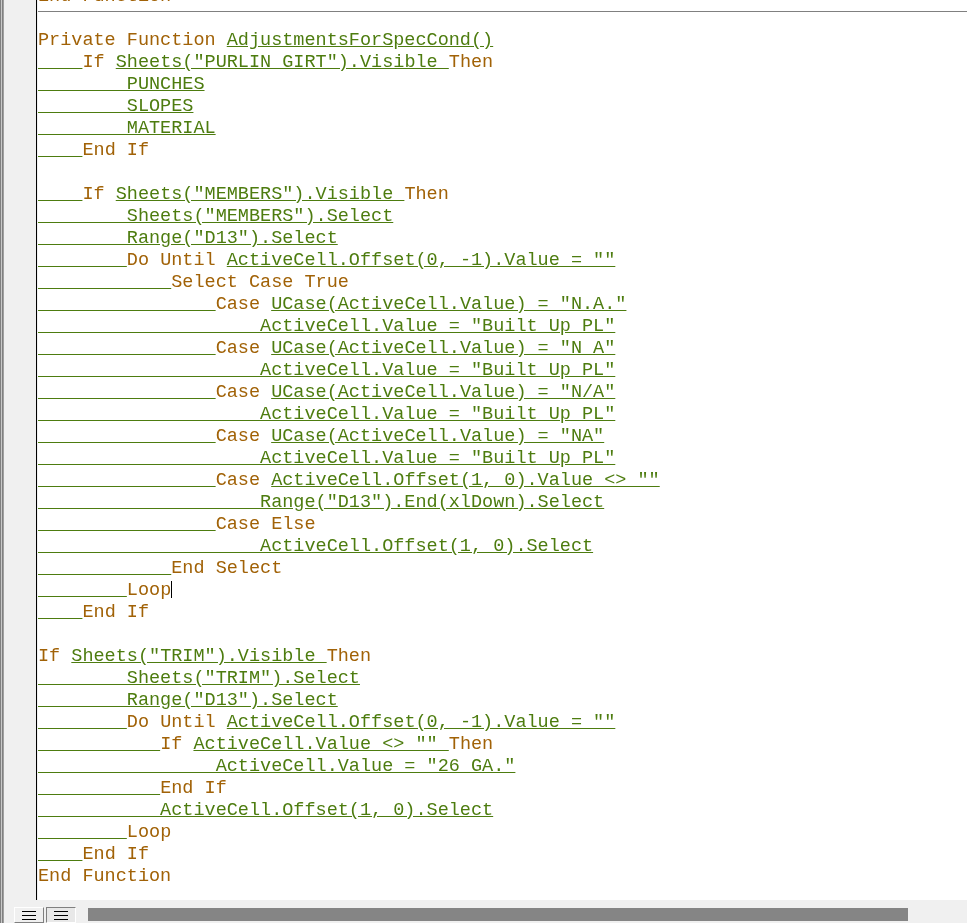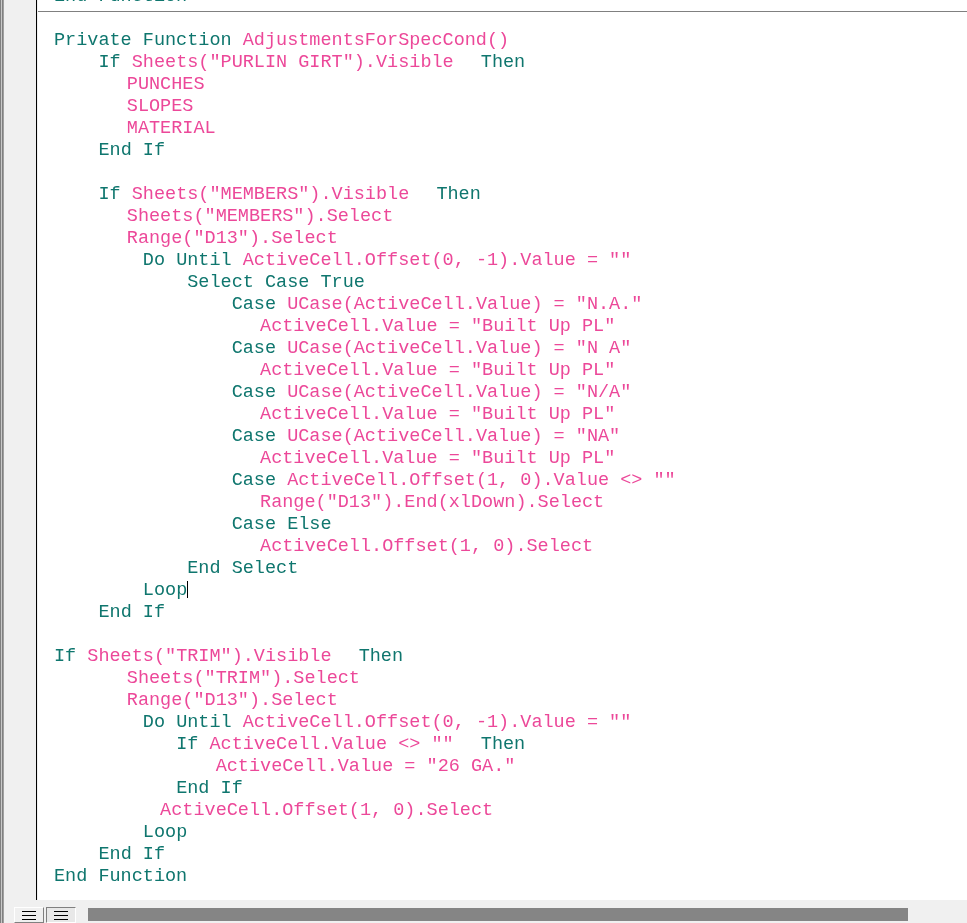--- a/index.html
+++ b/index.html
@@ -76,22 +76,22 @@
     font-family: "Liberation Mono", "DejaVu Sans Mono", monospace;
     font-size: 18.5px;
     line-height: 22px;
     white-space: pre;
     color: #000000;
   }
   .code-line {
     height: 22px;
     white-space: pre;
   }
-  .kw  { color: #0f766e; padding-left: 16px; }
-  .txt { color: #ec4899; }
+  .kw  { color: #a16207; }
+  .txt { color: #4d7c0f; text-decoration: underline; }
 
   
   .caret {
     display: inline-block;
     width: 1px;
     height: 17px;
     background: #000000;
     vertical-align: -3px;
   }
 

